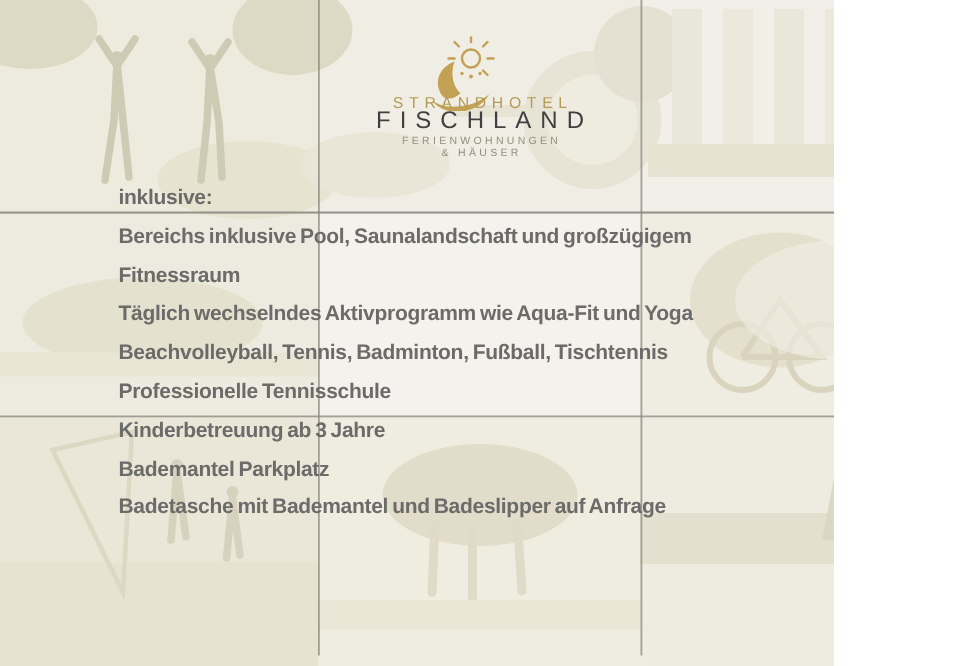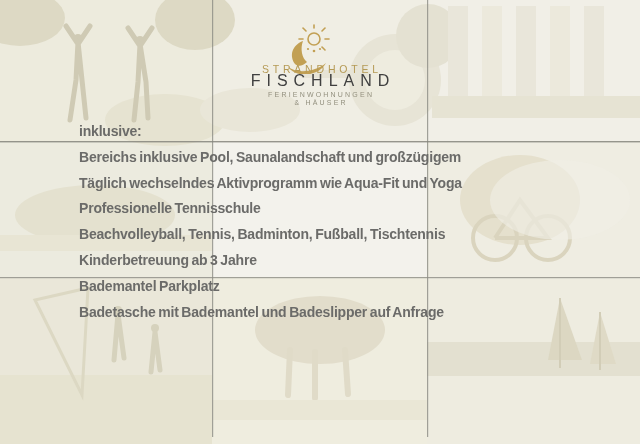--- a/index.html
+++ b/index.html
@@ -1,18 +1,18 @@
 <!DOCTYPE html>
 <html><head>
 <meta charset="utf-8">
 <style>
   html,body{margin:0;padding:0;}
   .canvas{
     position:relative;
-    width:640px;height:444px;
+    width:556px;height:444px;
     background:#f3f2ea;
     overflow:hidden;
     font-family:"Liberation Sans", sans-serif;
   }
   .bg-svg{position:absolute;left:0;top:0;z-index:0;}
 
   
   .logo{position:absolute;left:0;top:0;width:640px;z-index:2;text-align:center;}
   .logo-icon{position:absolute;left:281px;top:20px;}
   .brand-top{
@@ -158,21 +158,22 @@
     </svg>
     <div class="brand-top">STRANDHOTEL</div>
     <div class="brand-name">FISCHLAND</div>
     <div class="brand-sub1">FERIENWOHNUNGEN</div>
     <div class="brand-sub2">&amp; HÄUSER</div>
   </div>
 
   <div class="list">
     <div class="line">inklusive:</div>
     <div class="line">Bereichs inklusive Pool, Saunalandschaft und großzügigem</div>
+    <div class="line">Fitnessraum</div>
     <div class="line">Täglich wechselndes Aktivprogramm wie Aqua-Fit und Yoga</div>
+    <div class="line">Beachvolleyball, Tennis, Badminton, Fußball, Tischtennis</div>
     <div class="line">Professionelle Tennisschule</div>
-    <div class="line">Beachvolleyball, Tennis, Badminton, Fußball, Tischtennis</div>
     <div class="line">Kinderbetreuung ab 3 Jahre</div>
     <div class="line">Bademantel Parkplatz</div>
     <div class="line">Badetasche mit Bademantel und Badeslipper auf Anfrage</div>
   </div>
 
 </div>
 
 </body></html>

